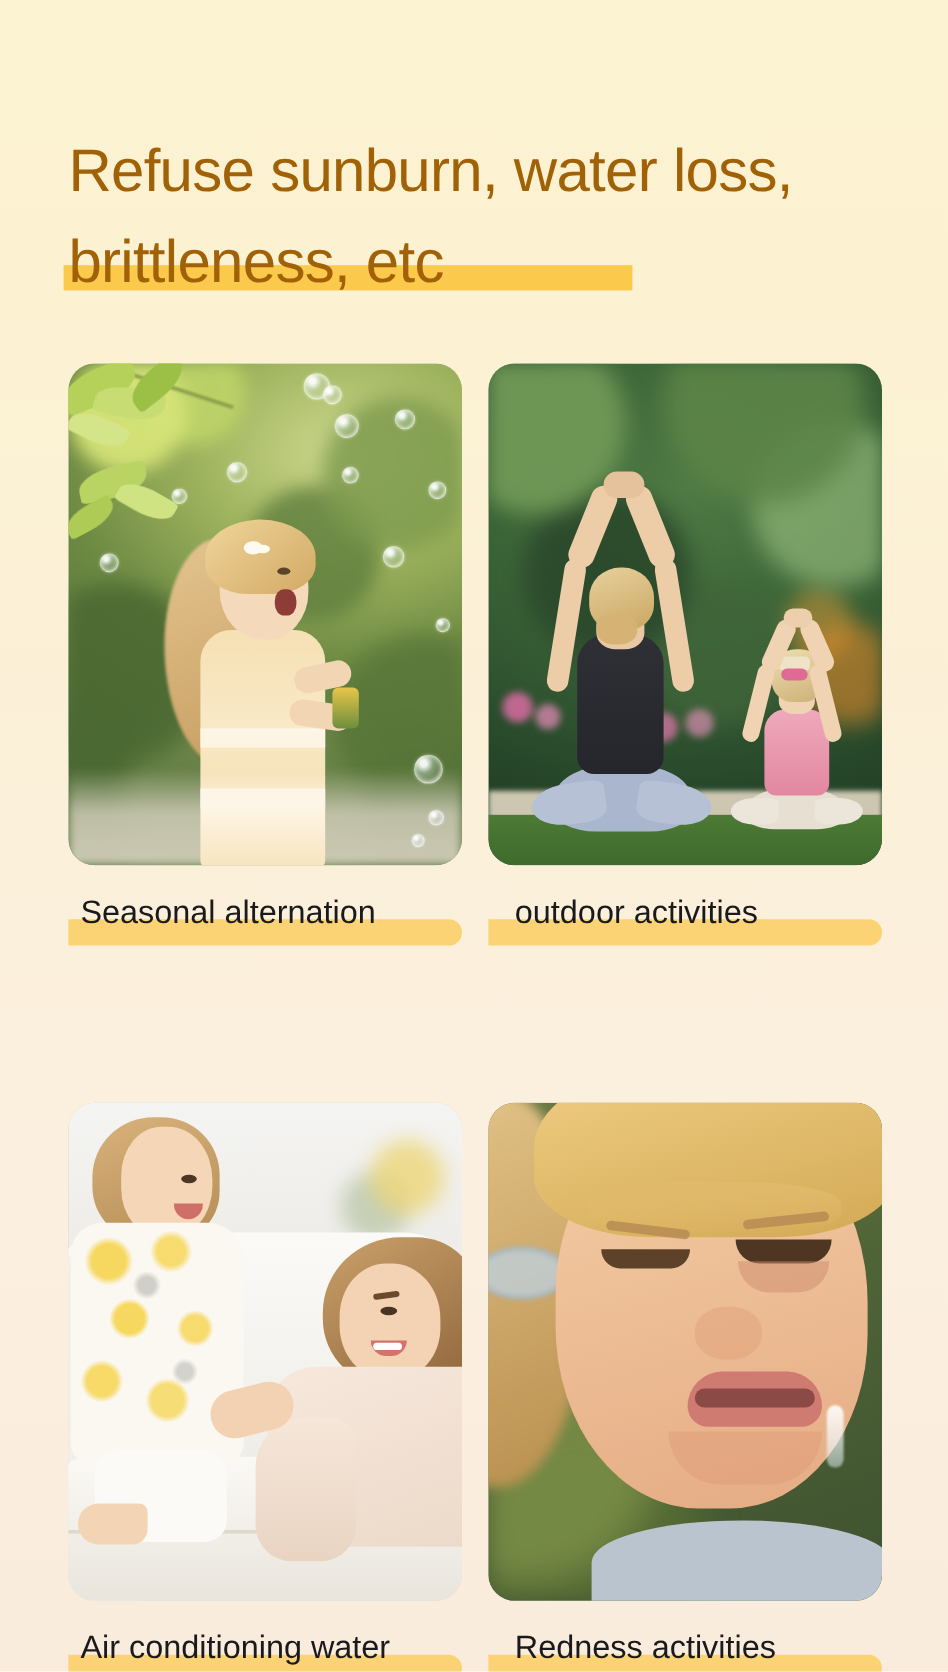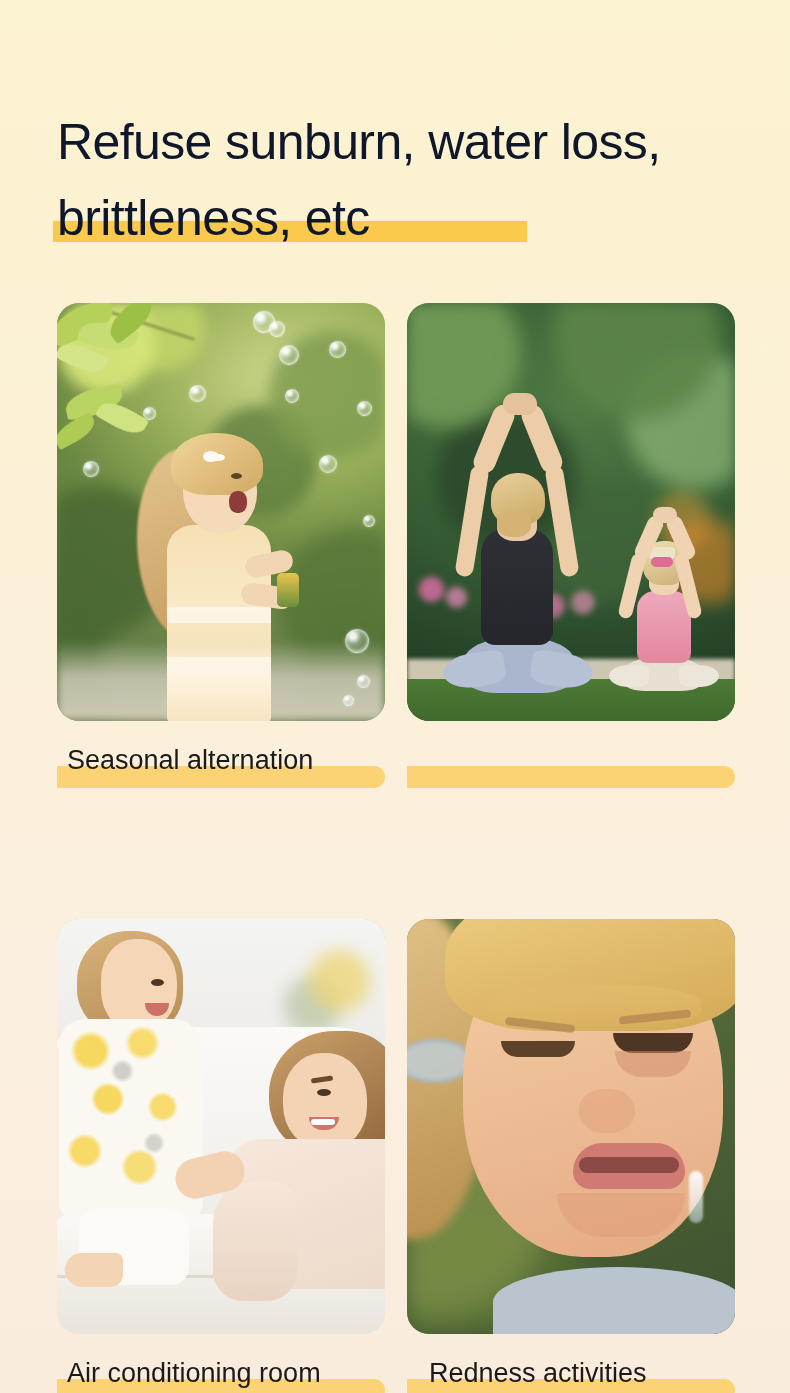--- a/index.html
+++ b/index.html
@@ -14,21 +14,21 @@
 
   
   .headline-block {
     position:absolute;
     left:57px; top:104px; width:700px;
   }
   .headline {
     font-size:50px;
     line-height:76px;
     font-weight:400;
-    color:#0f172a;
+    color:#a16207;
     letter-spacing:-0.6px;
     white-space:pre-wrap;
     position:relative;
     z-index:2;
   }
   .headline-underline {
     position:absolute;
     left:-4px; top:117px;
     width:474px; height:21px;
     background:#FBC94B;
@@ -254,20 +254,21 @@
             <div style="position:absolute;left:10px;bottom:72px;width:14px;height:66px;background:#f0d3b2;border-radius:7px;transform:rotate(14deg);"></div>
             <div style="position:absolute;left:66px;bottom:72px;width:14px;height:66px;background:#f0d3b2;border-radius:7px;transform:rotate(-14deg);"></div>
             <div style="position:absolute;left:26px;bottom:130px;width:16px;height:46px;background:#f0d3b2;border-radius:8px;transform:rotate(24deg);"></div>
             <div style="position:absolute;left:58px;bottom:130px;width:16px;height:46px;background:#f0d3b2;border-radius:8px;transform:rotate(-24deg);"></div>
             <div style="position:absolute;left:38px;bottom:168px;width:24px;height:16px;background:#edcfae;border-radius:8px;"></div>
           </div>
         </div>
       </div>
       <div class="caption-wrap">
         <div class="cap-bar" style="width:328px;"></div>
+        <div class="cap-text">outdoor activities</div>
       </div>
     </div>
   </div>
 
   <div class="row row2">
 
     <div class="card">
       <div class="photo">
         <div class="scene" style="background:linear-gradient(180deg,#f4f4f2 0%, #eceae6 40%, #e7e4dd 100%);">
           <div style="position:absolute;right:0;top:18px;width:120px;height:110px;filter:blur(8px);background:
@@ -309,21 +310,21 @@
                  radial-gradient(circle at 44% 26%, rgba(172,172,168,.55) 0 4%, transparent 7%),
                  radial-gradient(circle at 66% 62%, rgba(172,172,168,.5) 0 4%, transparent 7%);"></div>
             <div style="position:absolute;left:16px;top:286px;width:110px;height:76px;background:#fbfaf6;border-radius:18px;"></div>
             <div style="position:absolute;left:2px;top:330px;width:58px;height:34px;background:#f3d5b6;border-radius:24px 10px 18px 24px;"></div>
             <div style="position:absolute;left:112px;top:232px;width:70px;height:40px;background:#f2d2b2;border-radius:22px;transform:rotate(-14deg);"></div>
           </div>
         </div>
       </div>
       <div class="caption-wrap">
         <div class="cap-bar" style="width:328px;"></div>
-        <div class="cap-text">Air conditioning room</div>
+        <div class="cap-text">Air conditioning water</div>
       </div>
     </div>
 
     <div class="card cap-right">
       <div class="photo">
         <div class="scene" style="background:linear-gradient(160deg,#6d7a44 0%, #4f6436 45%, #3d5230 100%);">
           <div style="position:absolute;inset:0;filter:blur(9px);background:
                radial-gradient(circle at 10% 70%, rgba(120,140,70,.9) 0 22%, transparent 30%),
                radial-gradient(circle at 22% 92%, rgba(86,108,52,.9) 0 20%, transparent 28%);"></div>
 

